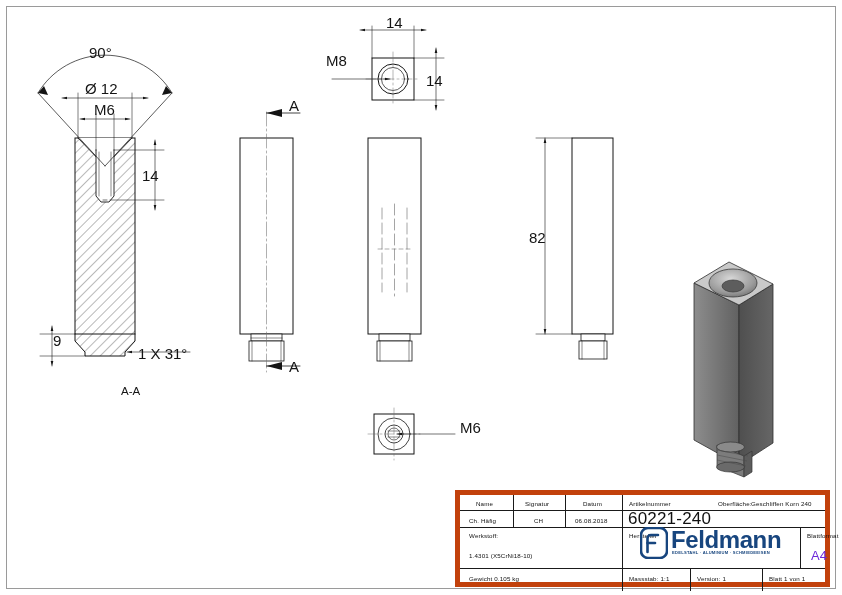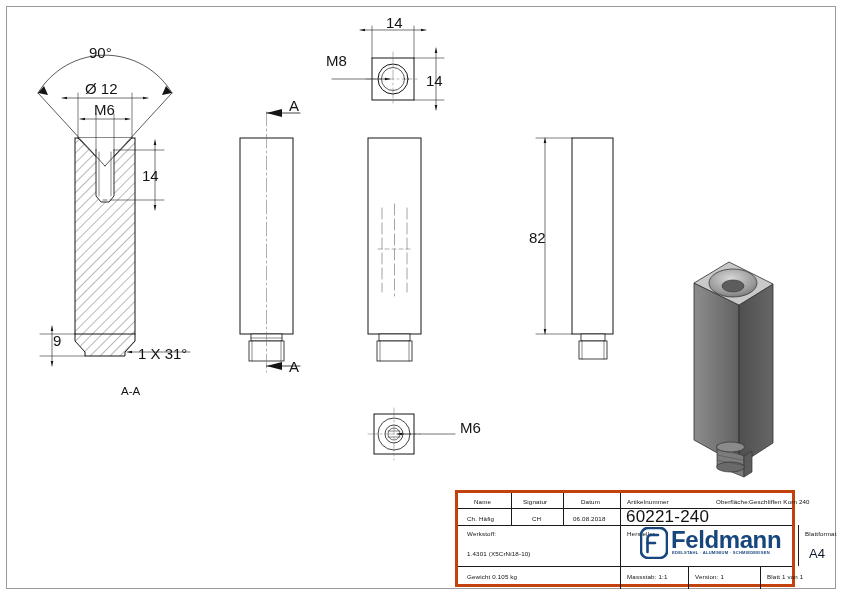--- a/index.html
+++ b/index.html
@@ -25,22 +25,22 @@
   svg.draw {
     position: absolute;
     left: 0; top: 0;
     width: 842px; height: 595px;
     pointer-events: none;
   }
   
   #titleblock {
     position: absolute;
     left: 455px; top: 490px;
-    width: 340px; height: 97px;
-    border: 3px solid #c2410c;
+    width: 375px; height: 97px;
+    border: 5px solid #c2410c;
     background: #fff;
     font-size: 6.2px;
     color: #111;
   }
   #titleblock .vline, #titleblock .hline {
     position: absolute; background: #1a1a1a;
   }
   #titleblock .hline { height: 1px; left: 0; width: 100%; }
   #titleblock .vline { width: 1px; top: 0; }
   .tb-cell {
@@ -51,21 +51,21 @@
     color: #111;
     white-space: nowrap;
   }
   .tb-big {
     font-size: 17px;
     letter-spacing: 0.2px;
     color: #111;
   }
   .tb-a4 {
     font-size: 13px;
-    color: #0f172a;
+    color: #6d28d9;
   }
   
   #logo {
     position: absolute;
     left: 640px; top: 527px;
     width: 122px; height: 34px;
   }
   #logo .wordmark {
     position: absolute;
     left: 31px; top: -1px;

